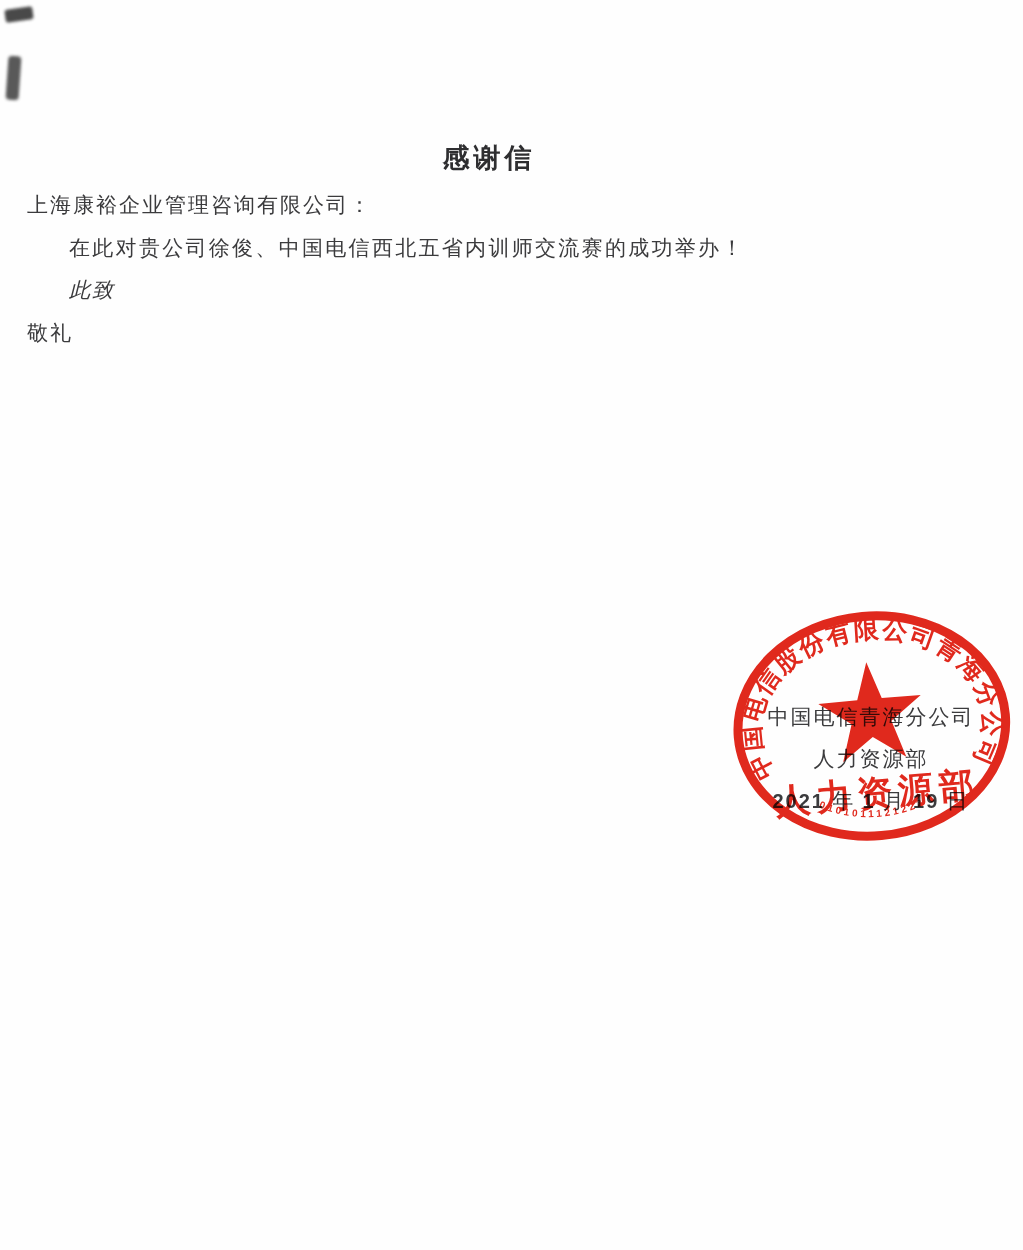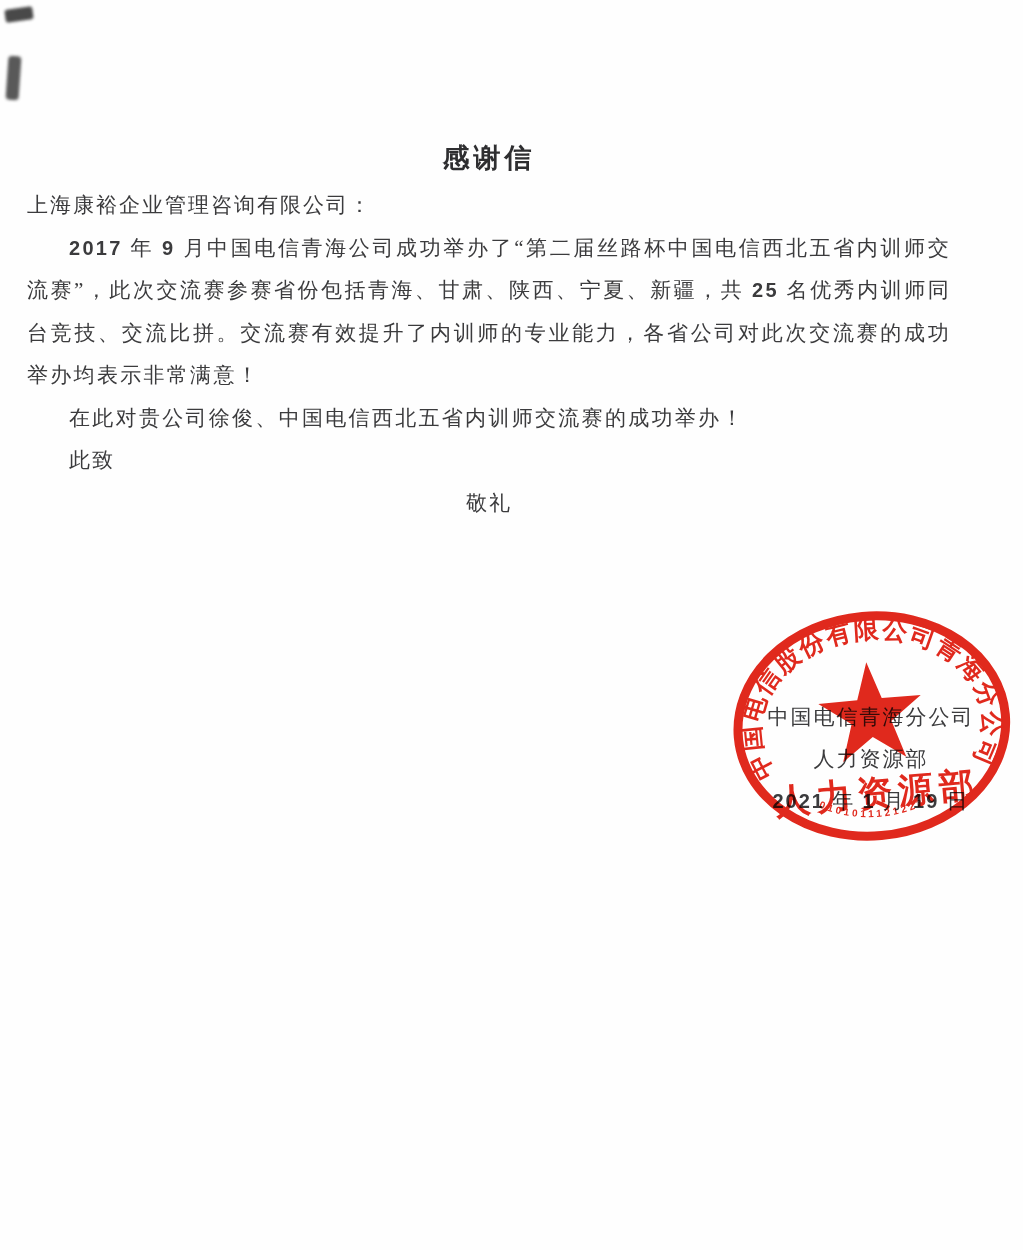--- a/index.html
+++ b/index.html
@@ -70,27 +70,27 @@
     text-align: justify;
     margin: 0;
   }
   .para b, .salutation b, .sig-line b { font-family: "Liberation Sans", "DejaVu Sans", sans-serif; font-size: 20px; }
   .closing-1 {
     font-size: 21px;
     line-height: 42.5px;
     letter-spacing: 2px;
     text-indent: 2em;
     margin: 0;
+    font-style: italic;
   }
   .closing-2 {
     font-size: 21px;
     line-height: 42.5px;
     letter-spacing: 2px;
     margin: 0;
-    text-align: center;
   }
   .signature {
     position: absolute;
     left: 738px;
     top: 696px;
     width: 266px;
     text-align: center;
     font-size: 21px;
     line-height: 42px;
     letter-spacing: 2px;
@@ -114,21 +114,20 @@
 <body>
 
 <div class="page">
 
   <div class="artifact-1"></div>
   <div class="artifact-2"></div>
 
   <div class="letter">
     <h1 class="title">感谢信</h1>
     <p class="salutation">上海康裕企业管理咨询有限公司：</p>
-    <p class="para"><b>2017</b> 年 <b>9</b> 月中国电信青海公司成功举办了“第二届丝路杯中国电信西北五省内训师交流赛”，此次交流赛参赛省份包括青海、甘肃、陕西、宁夏、新疆，共 <b>25</b> 名优秀内训师同台竞技、交流比拼。交流赛有效提升了内训师的专业能力，各省公司对此次交流赛的成功举办均表示非常满意！</p>
     <p class="para">在此对贵公司徐俊、中国电信西北五省内训师交流赛的成功举办！</p>
     <p class="closing-1">此致</p>
     <p class="closing-2">敬礼</p>
   </div>
 
   <div class="signature">
     <p class="sig-line">中国电信青海分公司</p>
     <p class="sig-line">人力资源部</p>
     <p class="sig-line"><b>2021</b> 年 <b>1</b> 月 <b>19</b> 日</p>
   </div>

